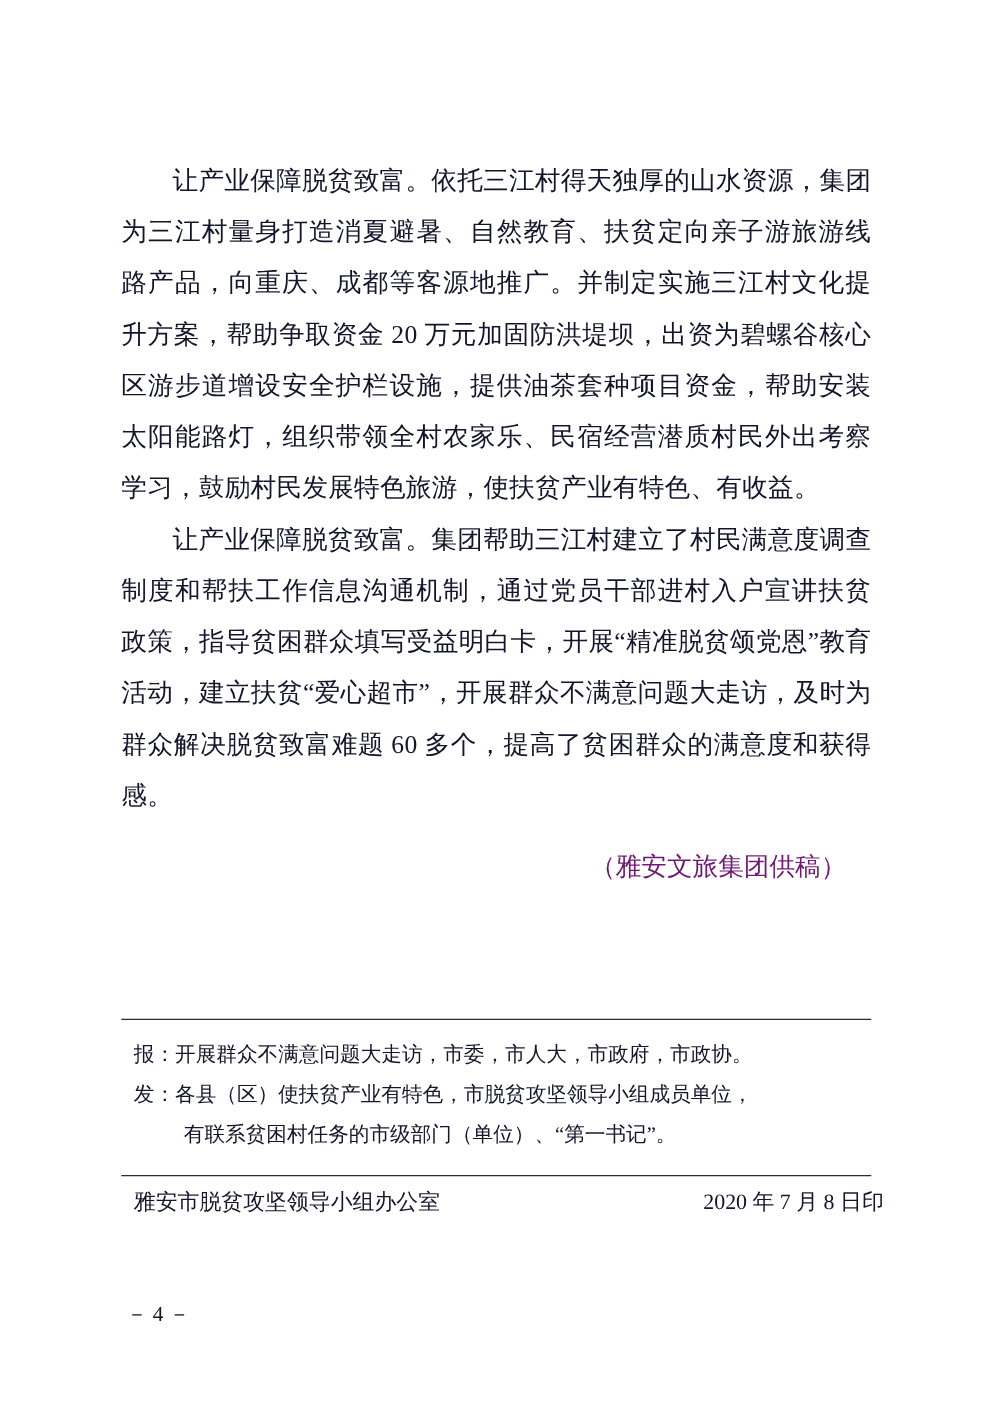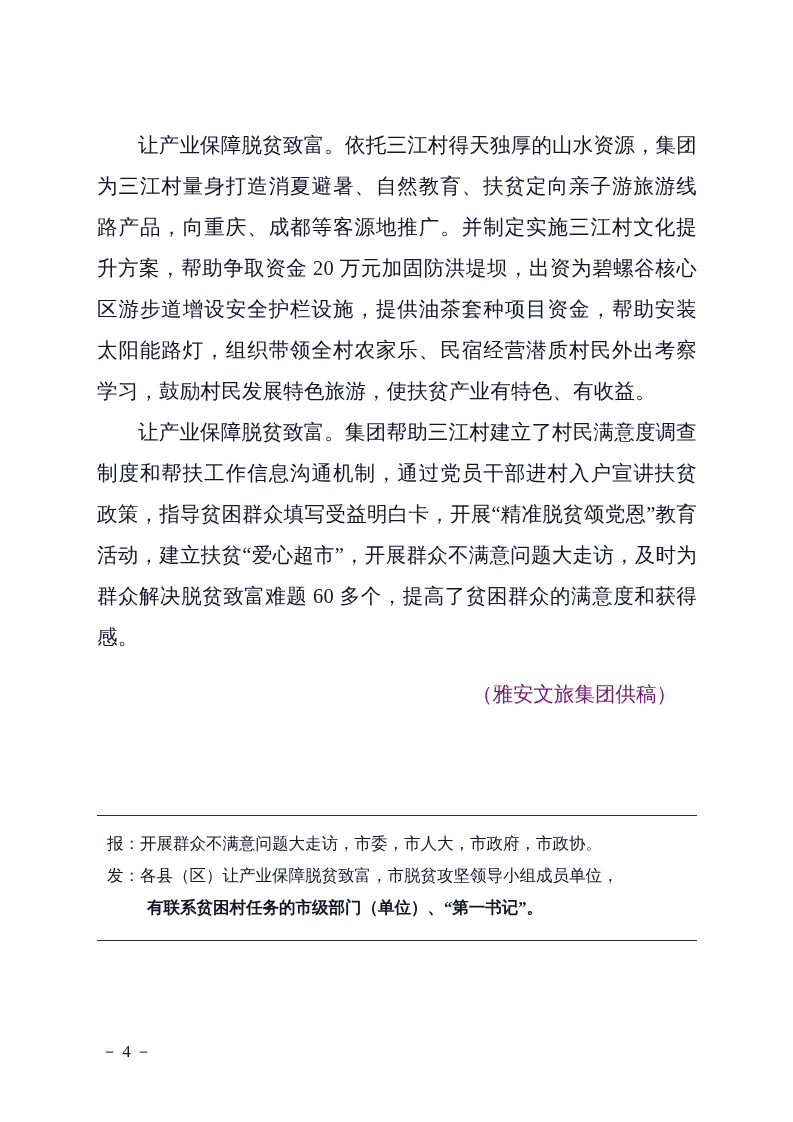--- a/index.html
+++ b/index.html
@@ -74,21 +74,20 @@
   }
   .footer-label {
     padding-left: 10px;
     white-space: nowrap;
   }
   .footer-text {
     flex: 1;
   }
   .footer-sub {
     padding-left: 50px;
-    font-weight: bold;
   }
   .footer-issue {
     top: 945px;
     display: flex;
     justify-content: space-between;
     padding-left: 10px;
     padding-right: 10px;
     font-size: 17.5px;
   }
   .page-number {
@@ -120,25 +119,29 @@
 
   <div class="rule rule-top"></div>
 
   <div class="footer footer-dist">
     <div class="footer-row">
       <span class="footer-label">报：</span>
       <span class="footer-text">开展群众不满意问题大走访，市委，市人大，市政府，市政协。</span>
     </div>
     <div class="footer-row">
       <span class="footer-label">发：</span>
-      <span class="footer-text">各县（区）让产业保障脱贫致富，市脱贫攻坚领导小组成员单位，</span>
+      <span class="footer-text">各县（区）使扶贫产业有特色，市脱贫攻坚领导小组成员单位，</span>
     </div>
     <div class="footer-row">
       <span class="footer-sub">有联系贫困村任务的市级部门（单位）、“第一书记”。</span>
     </div>
   </div>
 
   <div class="rule rule-bottom"></div>
 
+  <div class="footer footer-issue">
+    <span>雅安市脱贫攻坚领导小组办公室</span>
+    <span>2020 年 7 月 8 日印</span>
+  </div>
 
   <div class="page-number">－ 4 －</div>
 
 </div>
 
 </body></html>

